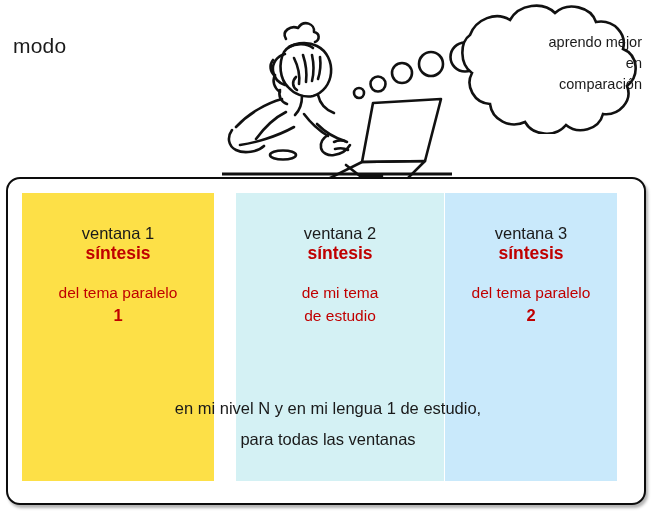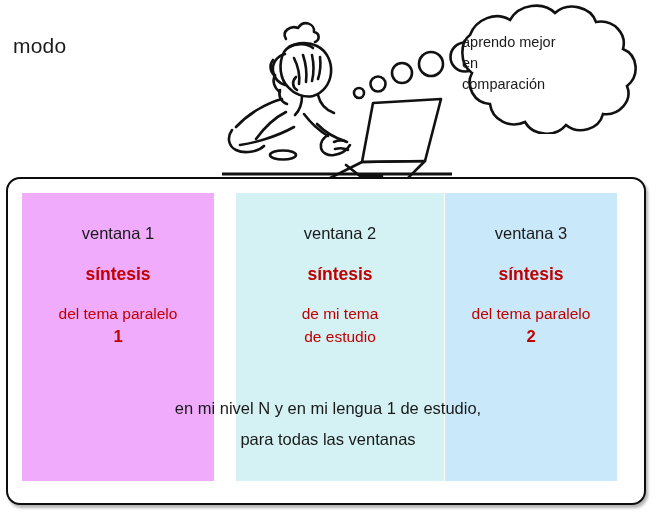--- a/index.html
+++ b/index.html
@@ -47,21 +47,21 @@
   }
   #thought-bubble {
     position: absolute;
     left: 352px; top: 4px;
     width: 300px; height: 130px;
   }
   #bubble-text {
     position: absolute;
     left: 462px; top: 32px;
     width: 180px;
-    text-align: left;
+    text-align: right;
     font-size: 14.5px;
     line-height: 21px;
     color: #1a1a1a;
   }
 
   
   #windows-panel {
     position: absolute;
     left: 6px; top: 177px;
     width: 640px; height: 328px;
@@ -72,32 +72,31 @@
     box-shadow: 2px 3px 3px rgba(0,0,0,0.30);
   }
 
   .window-col {
     position: absolute;
     top: 14px;
     height: 288px;
     box-sizing: border-box;
     text-align: center;
   }
-  #window-col-1 { left: 14px;  width: 192px; background: #f0abfc; }
+  #window-col-1 { left: 14px;  width: 192px; background: #fde047; }
   #window-col-2 { left: 228px; width: 208px; background: #d4f1f4; }
   #window-col-3 { left: 437px; width: 172px; background: #c9e9fb; }
 
   .window-title {
     margin-top: 30px;
     font-size: 16.5px;
     color: #1a1a1a;
     line-height: 20px;
   }
   .window-synth {
-    margin-top: 21px;
     font-size: 17.5px;
     font-weight: 700;
     color: #c00000;
     line-height: 20px;
   }
   .window-desc {
     margin-top: 18px;
     font-size: 15.5px;
     color: #c00000;
     line-height: 23px;

